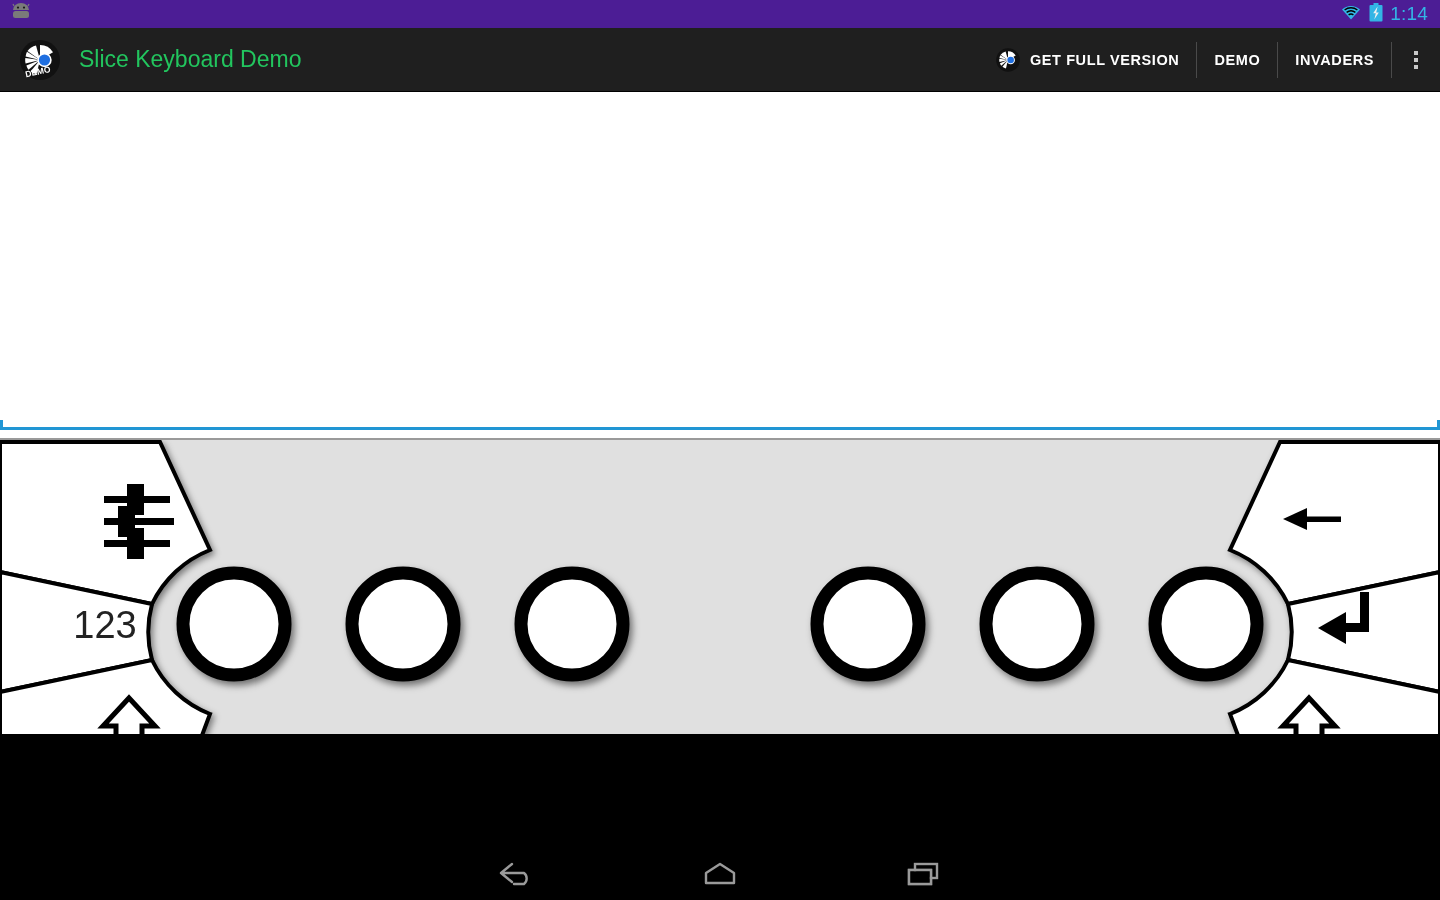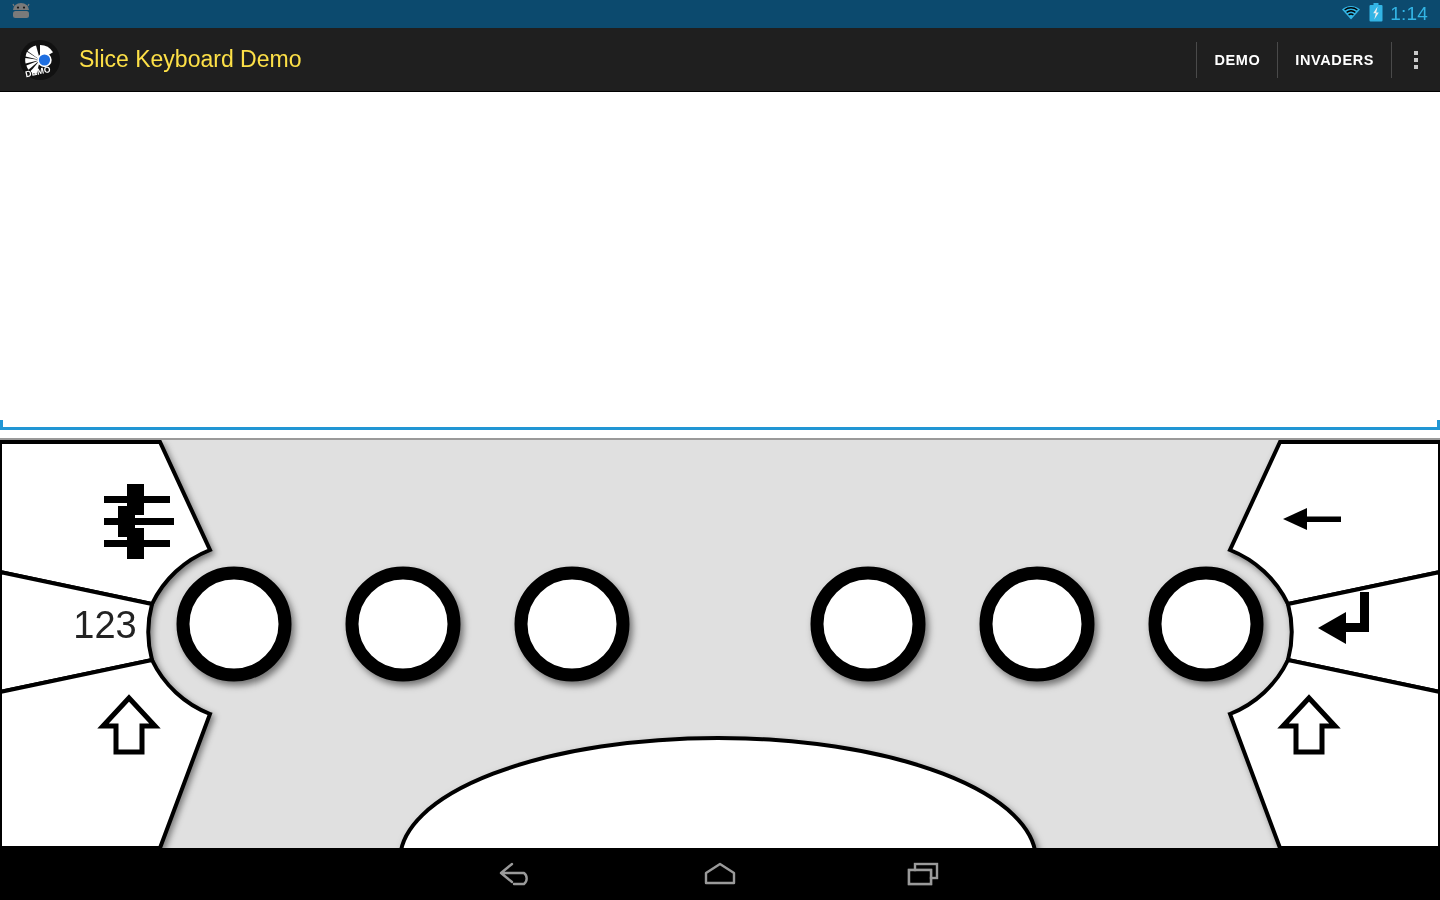--- a/index.html
+++ b/index.html
@@ -2,36 +2,36 @@
 <html><head>
 <meta charset="utf-8">
 <style>
   * { margin:0; padding:0; box-sizing:border-box; }
   html,body { width:1440px; height:900px; overflow:hidden; background:#000; }
   body { font-family:"Liberation Sans", sans-serif; }
 
   
   #status-bar{
     position:absolute; left:0; top:0; width:1440px; height:28px;
-    background:#0c4a6e; display:flex; align-items:center;
+    background:#4c1d95; display:flex; align-items:center;
   }
   #status-left{ display:flex; align-items:center; padding-left:10px; }
   #status-right{ margin-left:auto; display:flex; align-items:center;
                  padding-right:12px; gap:7px; }
   #clock{ color:#33b5e5; font-size:19px; letter-spacing:.2px;
           font-family:"Liberation Sans", sans-serif; }
 
   
   #action-bar{
     position:absolute; left:0; top:28px; width:1440px; height:64px;
     background:#1f1f1f; display:flex; align-items:center;
     border-bottom:1px solid #000;
   }
   #app-icon{ margin-left:18px; width:44px; height:44px; position:relative; }
-  #app-title{ color:#fde047; font-size:23px; margin-left:17px; font-weight:400; }
+  #app-title{ color:#22c55e; font-size:23px; margin-left:17px; font-weight:400; }
   #action-items{ margin-left:auto; display:flex; align-items:center; height:44px; }
   .action-item{
     display:flex; align-items:center; height:44px; padding:0 17px;
     color:#fff; font-size:14.5px; font-weight:bold; letter-spacing:.6px;
   }
   .act-sep{ width:1px; height:36px; background:#4a4a4a; }
   #full-version-icon{ width:26px; height:26px; margin-right:9px; position:relative; }
   #overflow-btn{ display:flex; flex-direction:column; align-items:center;
                  justify-content:center; gap:3px; padding:0 22px; height:44px; }
   #overflow-btn span{ width:4px; height:4px; background:#c9c9c9; display:block; }
@@ -51,21 +51,21 @@
   }
   #edit-underline::before{ left:0; }
   #edit-underline::after{ right:0; }
   #edit-text{
     position:absolute; left:8px; top:6px; width:1424px; height:300px;
     color:#222; font-size:20px;
   }
 
   
   #keyboard{
-    position:absolute; left:0; top:438px; width:1440px; height:410px;
+    position:absolute; left:0; top:438px; width:1440px; height:296px;
     background:#e0e0e0; border-top:2px solid #9a9a9a; overflow:hidden;
   }
   #kb-svg{ position:absolute; left:0; top:0; }
 
   .key-label{ font-family:"Liberation Sans", sans-serif; }
 
   
   #nav-bar{
     position:absolute; left:0; top:848px; width:1440px; height:52px;
     background:#000; display:flex; align-items:center; justify-content:center;
@@ -130,20 +130,38 @@
       <circle cx="26.5" cy="22" r="7.2" fill="#fff"></circle>
       <circle cx="26.5" cy="22" r="5.6" fill="#1f6fe0"></circle>
       <text x="20.5" y="36.5" font-size="8.5" font-weight="bold" fill="#fff" text-anchor="middle" transform="rotate(-12 20.5 36.5)" font-family="Liberation Sans, sans-serif">DEMO</text>
     </svg>
   </div>
 
   <div id="app-title">Slice Keyboard Demo</div>
 
   <div id="action-items">
 
+    <div class="action-item">
+      <span id="full-version-icon">
+        <svg width="26" height="26" viewBox="0 0 44 44">
+          <circle cx="22" cy="22" r="20" fill="#111"></circle>
+          <g fill="#fff">
+            <path d="M22 22 L9.5 13 A15 15 0 0 1 18 7.6 Z"></path>
+            <path d="M22 22 L7.6 18.5 A15 15 0 0 1 9 13.8 Z"></path>
+            <path d="M22 22 L7.6 25.5 A15 15 0 0 1 7.3 20 Z"></path>
+            <path d="M22 22 L10.5 31.8 A15 15 0 0 1 8.4 27.4 Z"></path>
+            <path d="M22 22 L18.5 36.3 A15 15 0 0 1 12.6 33.6 Z"></path>
+            <path d="M22 22 L35 14.3 A15 15 0 0 0 22 7 Z"></path>
+          </g>
+          <circle cx="26.5" cy="22" r="7.2" fill="#fff"></circle>
+          <circle cx="26.5" cy="22" r="5.6" fill="#1f6fe0"></circle>
+        </svg>
+      </span>
+      <span>GET FULL VERSION</span>
+    </div>
 
     <div class="act-sep"></div>
 
     <div class="action-item">
       <span>DEMO</span>
     </div>
 
     <div class="act-sep"></div>
 
     <div class="action-item">

